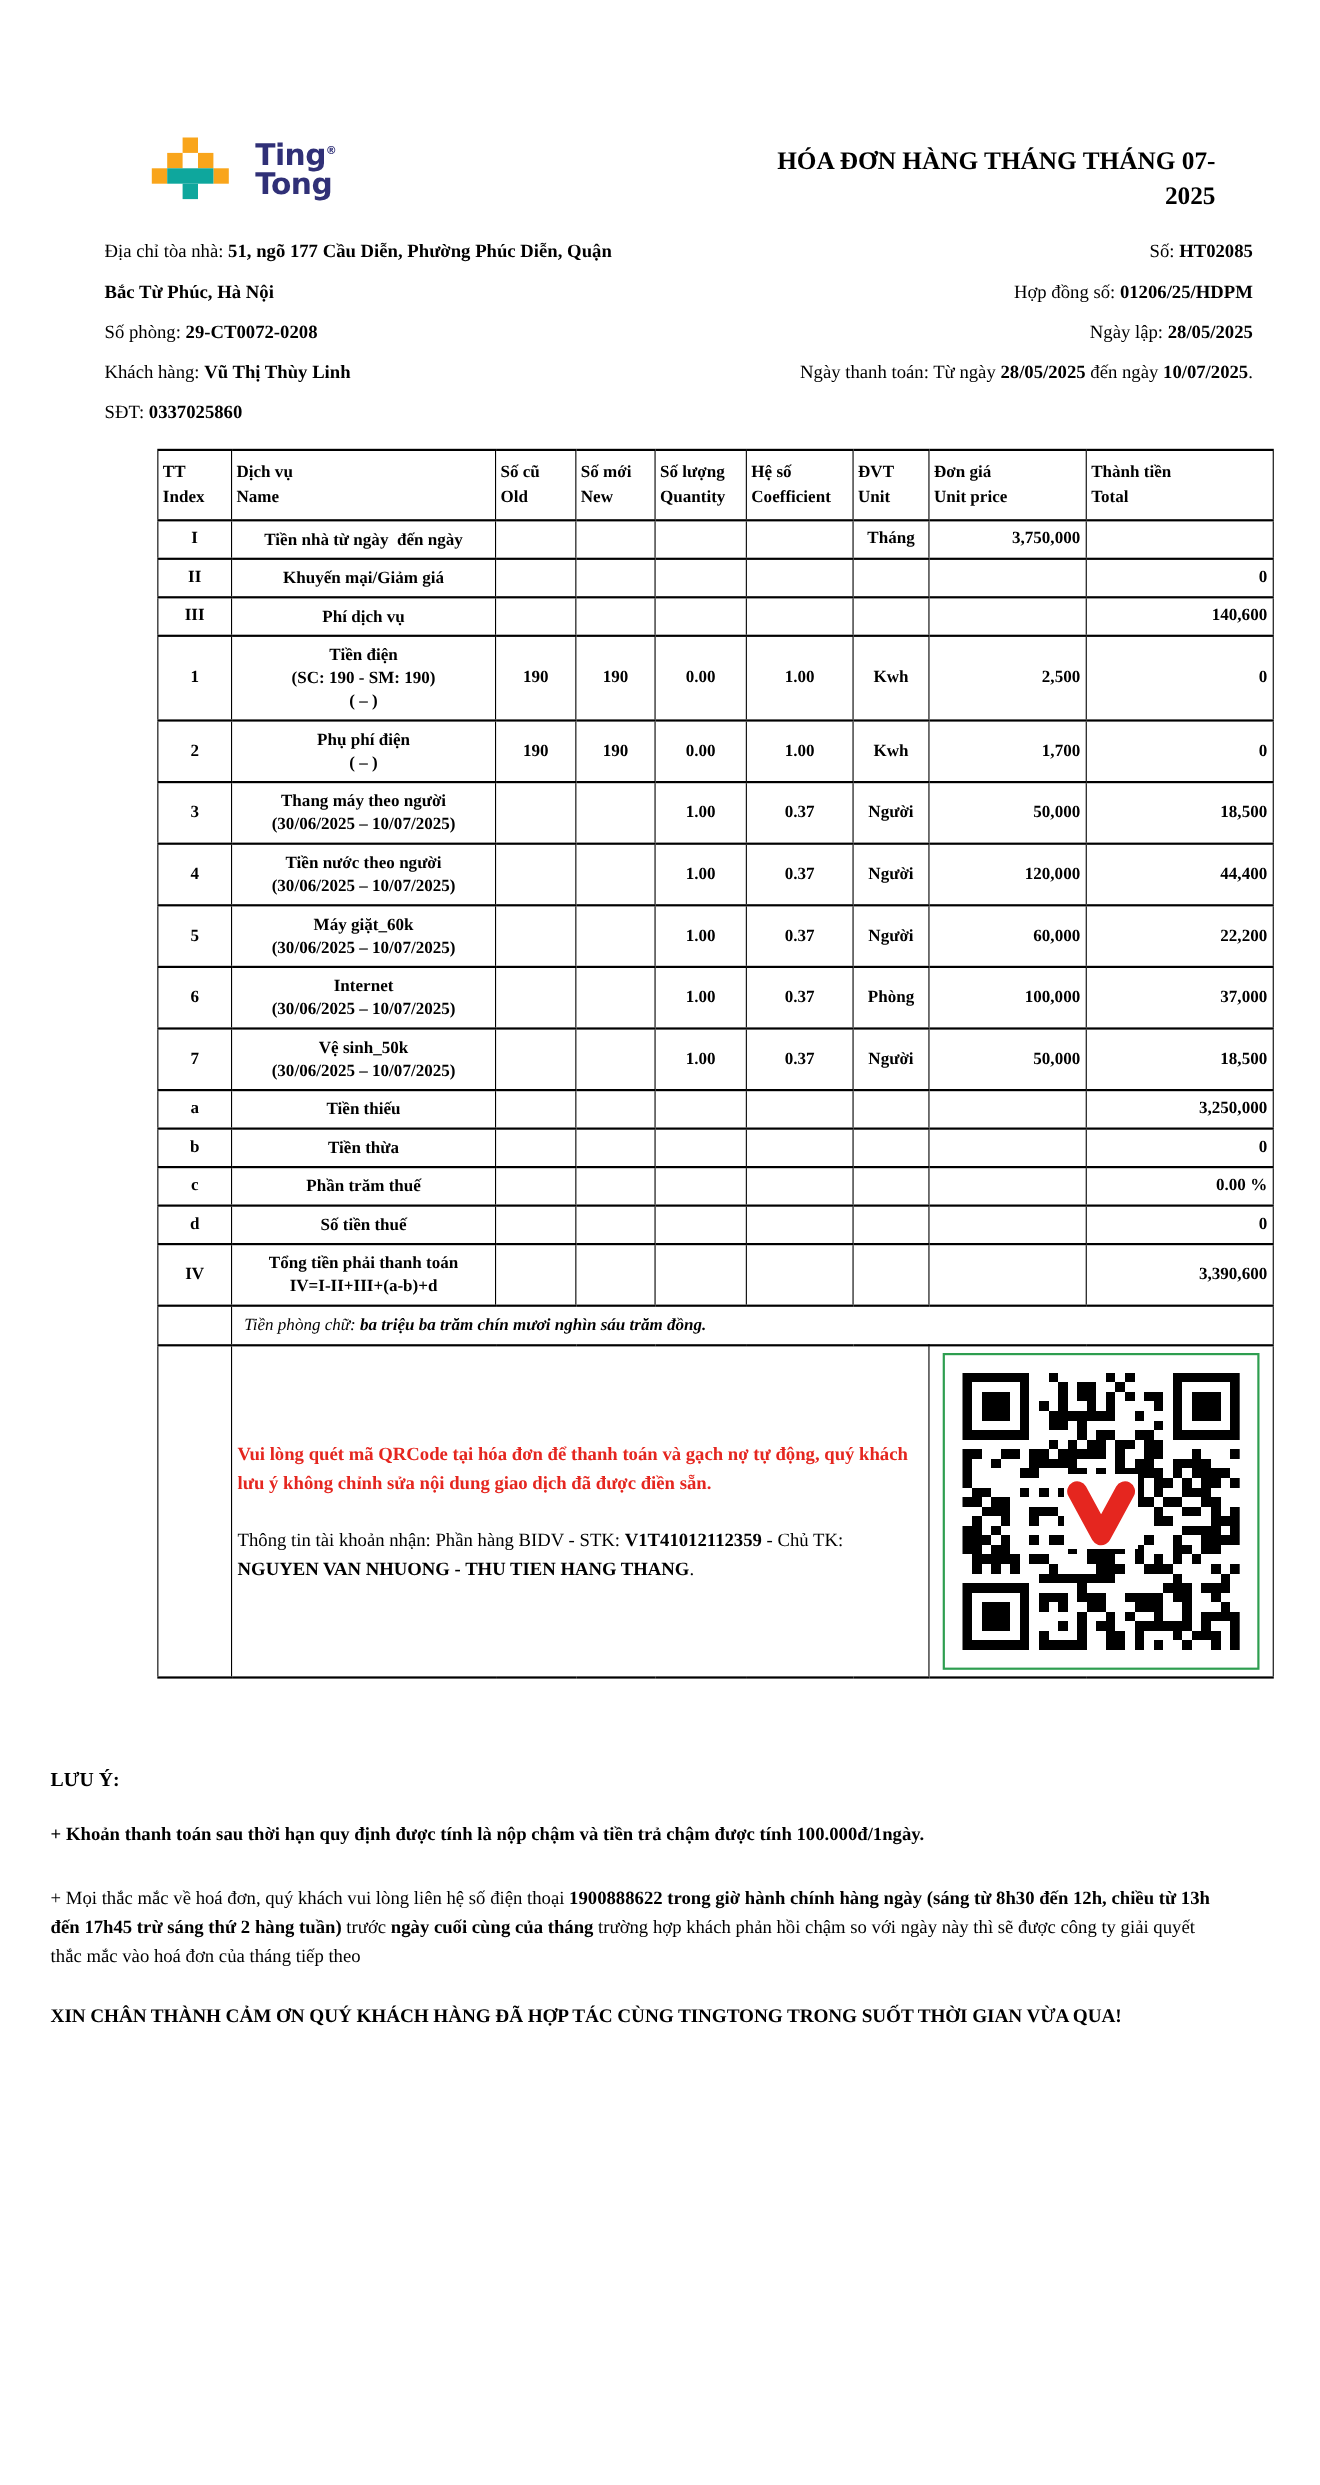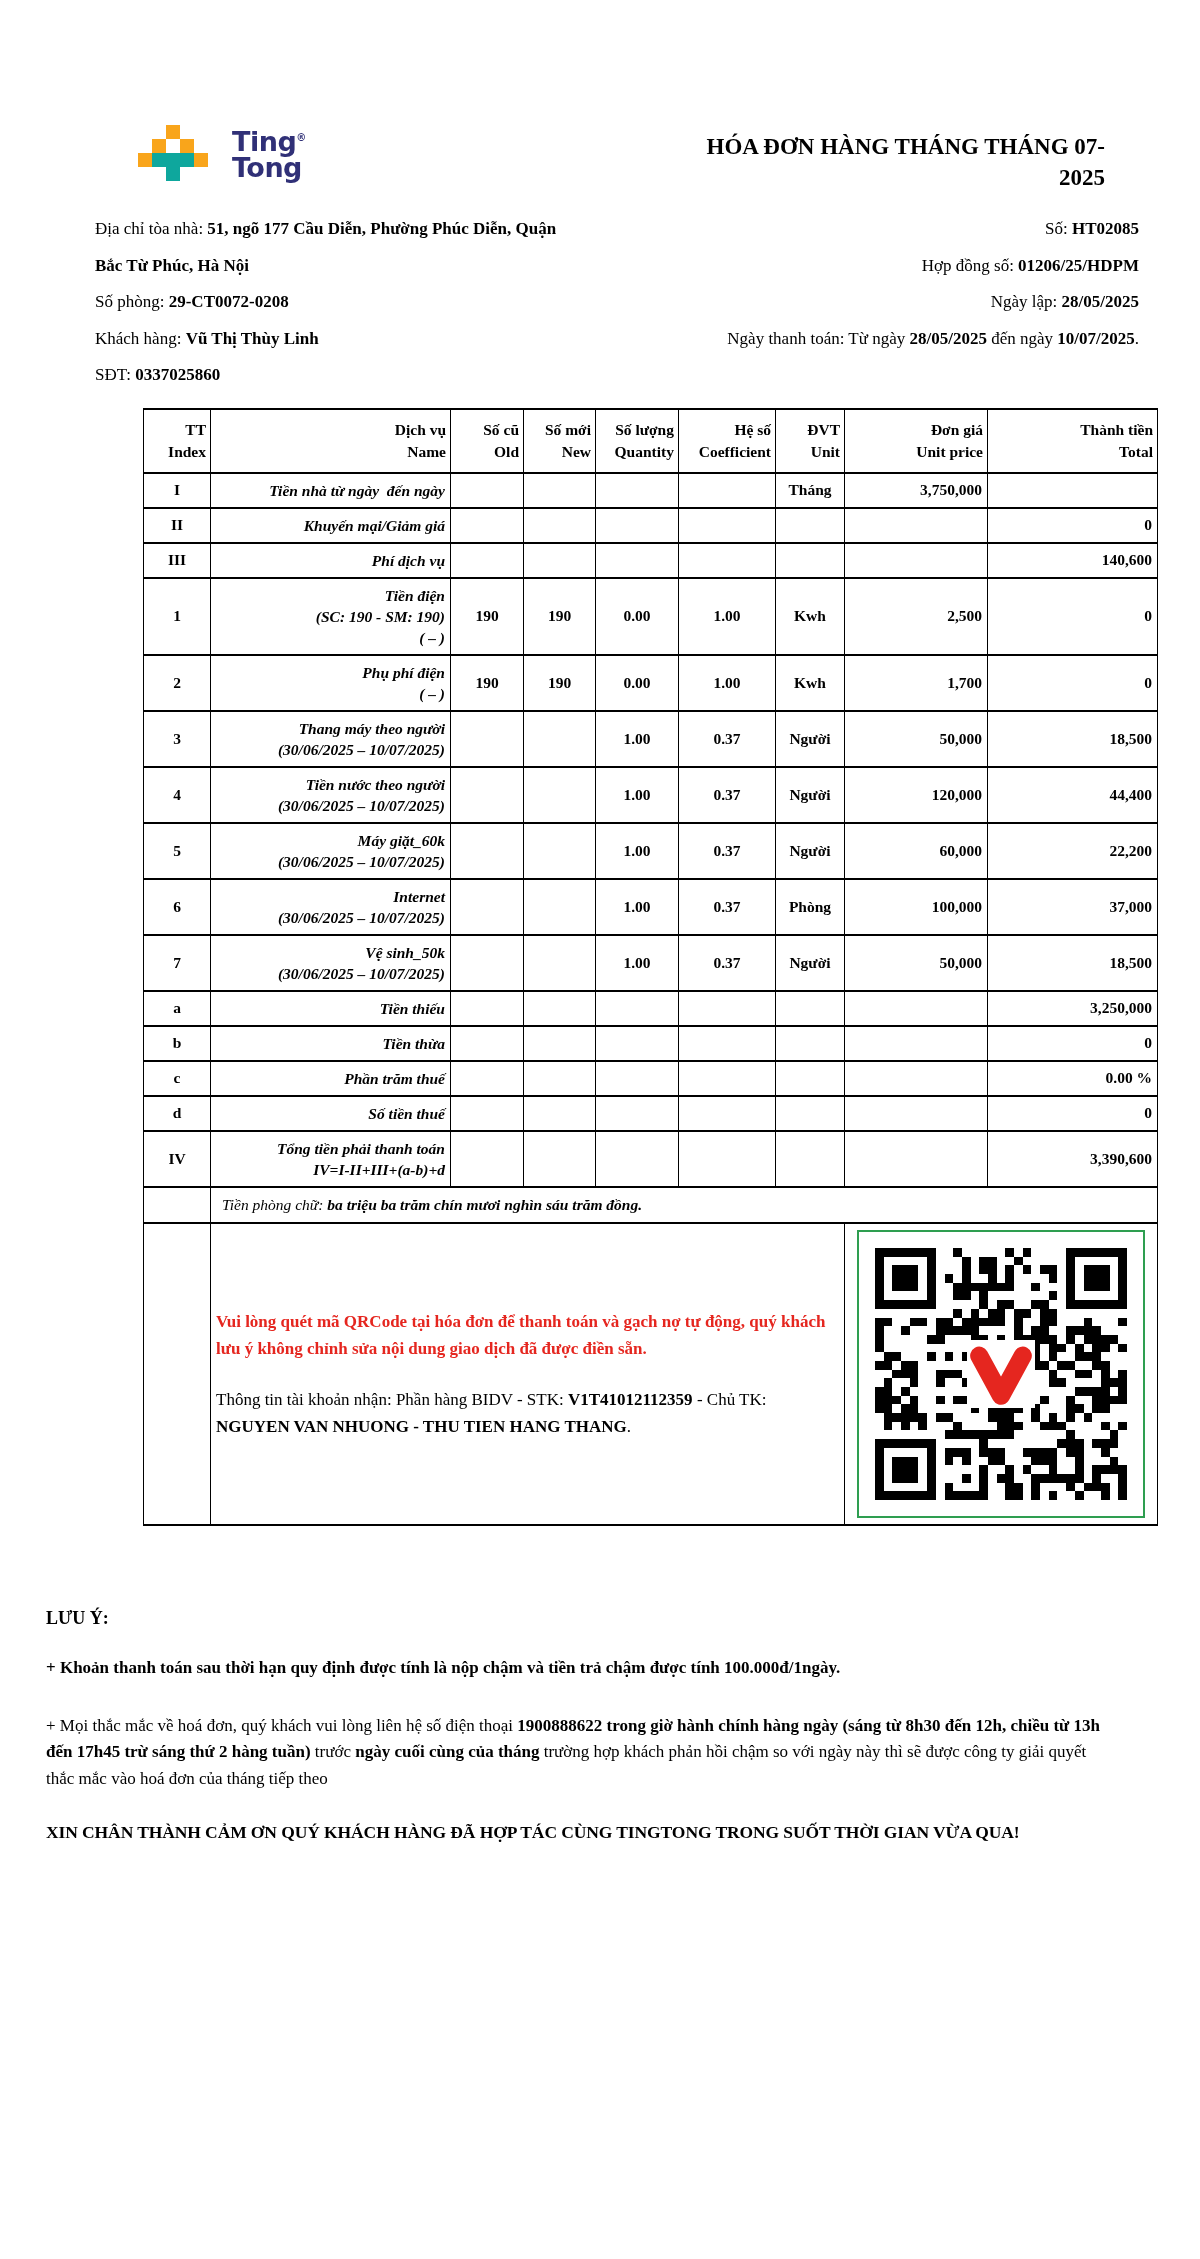--- a/index.html
+++ b/index.html
@@ -41,23 +41,23 @@
   .table-wrap { margin:14px 0 0 143px; }
   table.invoice {
     border-collapse:collapse; table-layout:fixed; width:1014px;
     font-size:15.5px; font-weight:bold;
   }
   table.invoice th, table.invoice td {
     border-left:1px solid #000; border-right:1px solid #000;
     border-top:2px solid #000; border-bottom:2px solid #000;
     vertical-align:middle; padding:6px 5px;
   }
-  table.invoice th { text-align:right; padding:9px 4px; line-height:22px; }
+  table.invoice th { text-align:left; padding:9px 4px; line-height:22px; }
   td.c-idx  { text-align:center; }
-  td.c-name { text-align:right; padding-left:11px; line-height:21px;font-style:italic; }
+  td.c-name { text-align:center; padding-left:11px; line-height:21px; }
   td.c-mid  { text-align:center; }
   td.c-num  { text-align:right; padding-right:11px; }
   tr.words-row td { font-weight:normal; font-style:italic; padding:8px 5px 8px 11px; }
   tr.words-row b { font-weight:bold; }
   tr.qr-row td { height:272px; }
   td.qr-text-cell { font-weight:normal; font-size:17px; padding:10px 28px 10px 13px; vertical-align:middle; }
   .red-note { color:var(--red-note); line-height:27px; margin-bottom:24px;font-weight:bold; }
   .account-info { line-height:27px; }
   td.qr-cell { text-align:center; vertical-align:middle; padding:4px; }
   .qr-frame {

